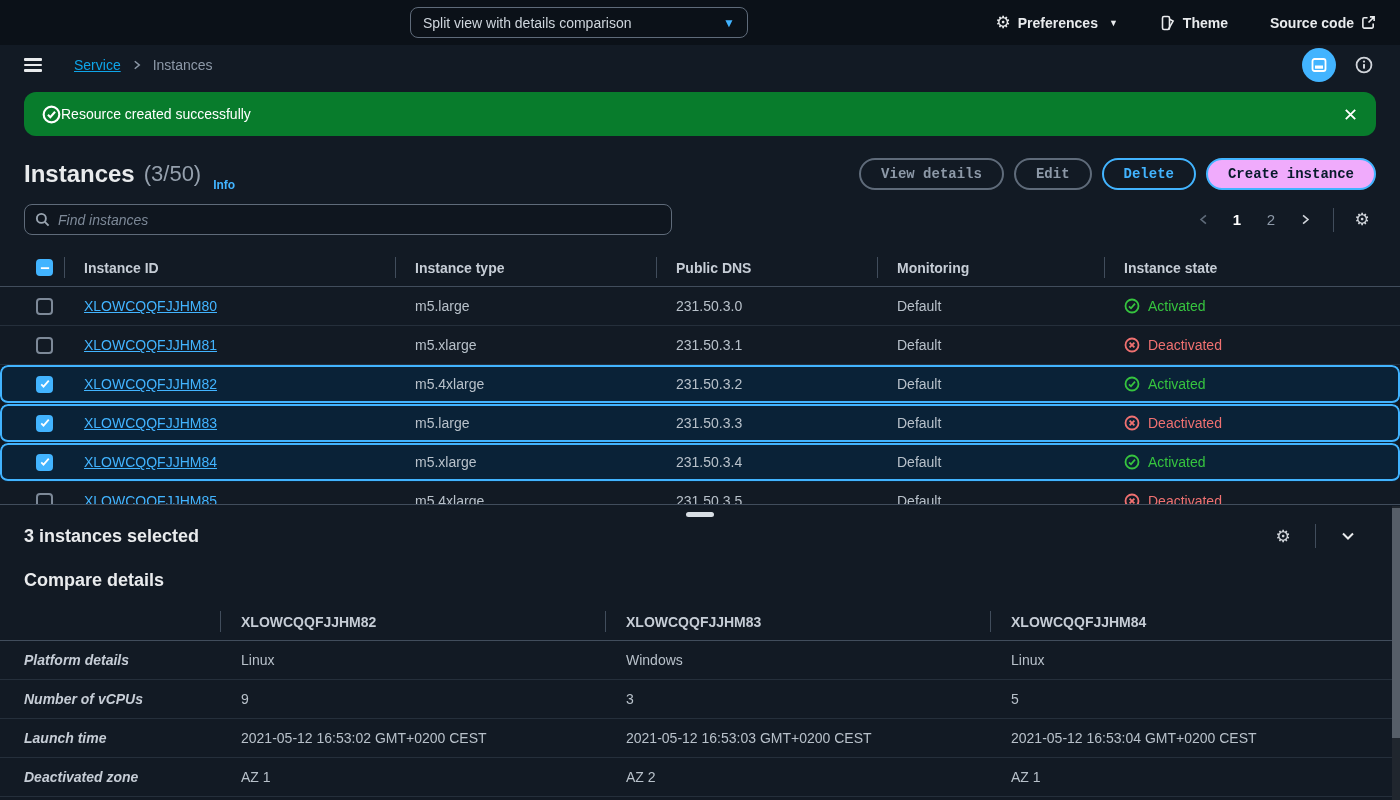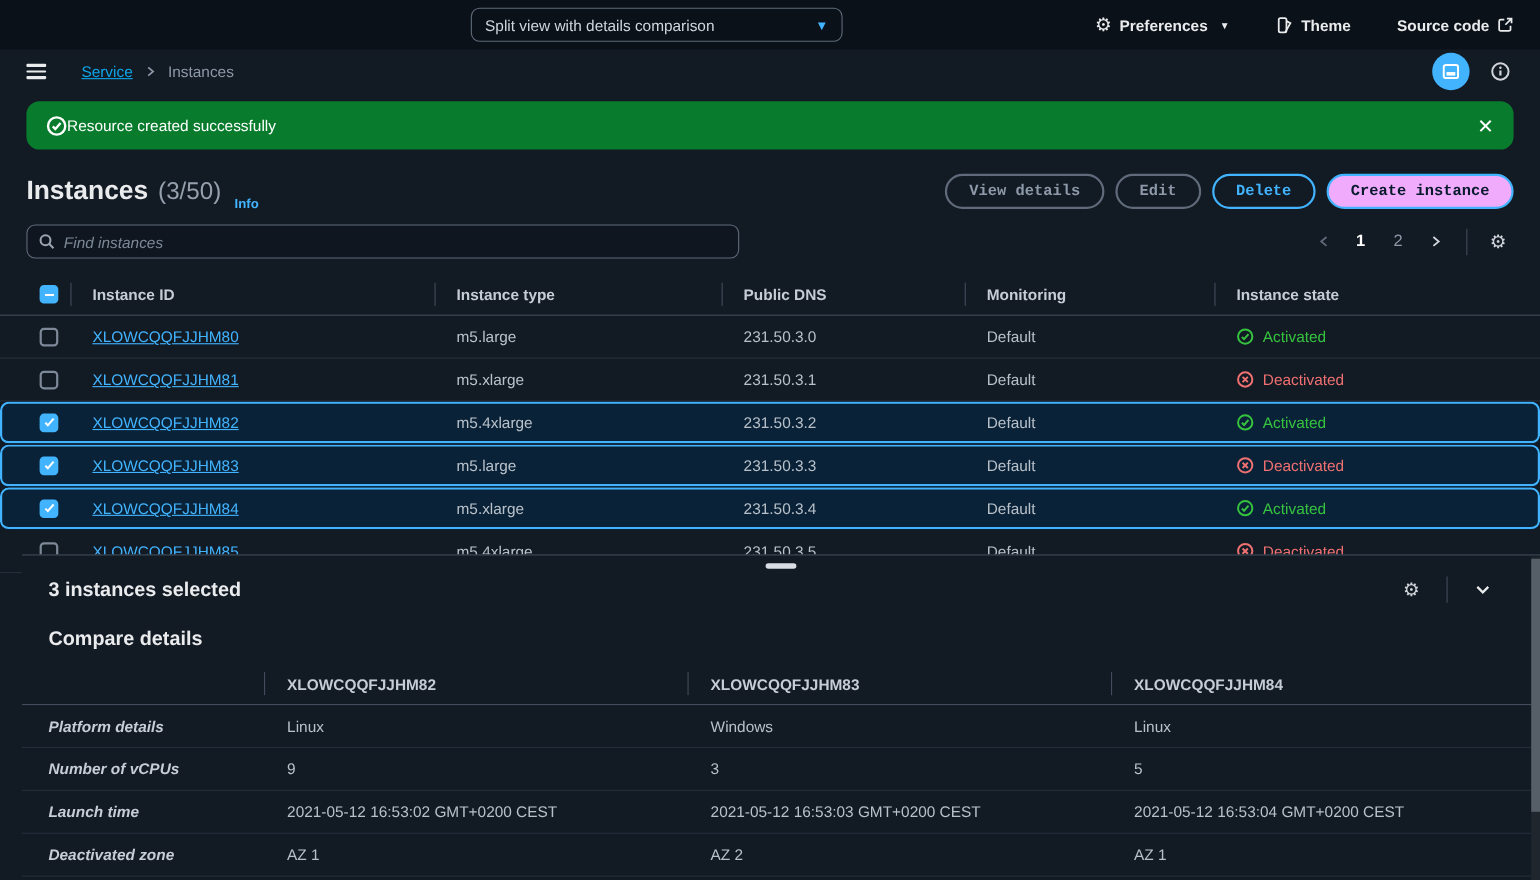--- a/index.html
+++ b/index.html
@@ -7,21 +7,21 @@
   body {
     font-family: "Liberation Sans", sans-serif;
     background: #121a24;
     color: #d1d5db;
     overflow: hidden;
     position: relative;
   }
   
   .topbar { height:45px; background:#0b1118; position:relative; }
   .view-dropdown {
-    position:absolute; left:428px; top:7px; width:338px; height:31px;
+    position:absolute; left:410px; top:7px; width:338px; height:31px;
     border:1px solid #5f6b7a; border-radius:8px; background:#0b1118;
     display:flex; align-items:center; padding:0 12px; cursor:pointer;
     font-size:14px; color:#cfd6dd;
   }
   .view-dropdown .caret { margin-left:auto; color:#42b4ff; font-size:12px; line-height:1; }
   .topbar-right {
     position:absolute; right:24px; top:0; height:45px;
     display:flex; align-items:center; gap:42px;
     font-size:14px; font-weight:700; color:#e9ebed;
   }
@@ -89,21 +89,21 @@
   .trow { height:39px; border-bottom:1px solid #252f3b; font-size:14px; color:#b8c1ca; }
   .cell { padding-left:20px; display:flex; align-items:center; gap:8px; }
   .cb-cell { padding-left:12px; }
   .trow.selected { background:#0a2237; box-shadow:inset 0 0 0 2px #42b4ff; border-radius:8px; border-bottom-color:transparent; }
   .link { color:#42b4ff; text-decoration:underline; cursor:pointer; }
   .cb { width:17px; height:17px; border-radius:4px; border:2px solid #7d8998; background:transparent; display:flex; align-items:center; justify-content:center; cursor:pointer; }
   .cb.checked, .cb.indeterminate { background:#42b4ff; border-color:#42b4ff; }
   .state-cell.ok { color:#36c43f; }
   .state-cell.err { color:#f07171; }
   
-  .split-panel { position:absolute; left:0; right:0; top:504px; bottom:0; border-top:1px solid #414d5c; background:#121a24;margin-left:20px; }
+  .split-panel { position:absolute; left:0; right:0; top:504px; bottom:0; border-top:1px solid #414d5c; background:#121a24; }
   .drag-handle { position:absolute; left:50%; top:7px; transform:translateX(-50%); width:28px; height:5px; border-radius:3px; background:#d8dee4; cursor:row-resize; }
   .panel-header { display:flex; align-items:center; padding:17px 24px 6px; }
   .panel-title { font-size:18px; font-weight:700; color:#e9ebed; }
   .panel-actions { margin-left:auto; display:flex; align-items:center; gap:10px; color:#e9ebed; padding-right:14px; }
   .section-title { font-size:18px; font-weight:700; color:#e9ebed; padding:14px 24px 4px; }
   .cmp-cols { display:grid; grid-template-columns:196px 385px 385px 1fr; padding:0 24px; align-items:center; }
   .cmp-head { height:38px; border-bottom:1px solid #414d5c; margin-top:8px; }
   .cmp-th { position:relative; font-size:14px; font-weight:700; color:#c6cdd6; padding-left:21px; height:100%; display:flex; align-items:center; }
   .cmp-th::before { content:""; position:absolute; left:0; top:8px; bottom:8px; width:1px; background:#414d5c; }
   .cmp-row { height:39px; border-bottom:1px solid #252f3b; font-size:14px; }

